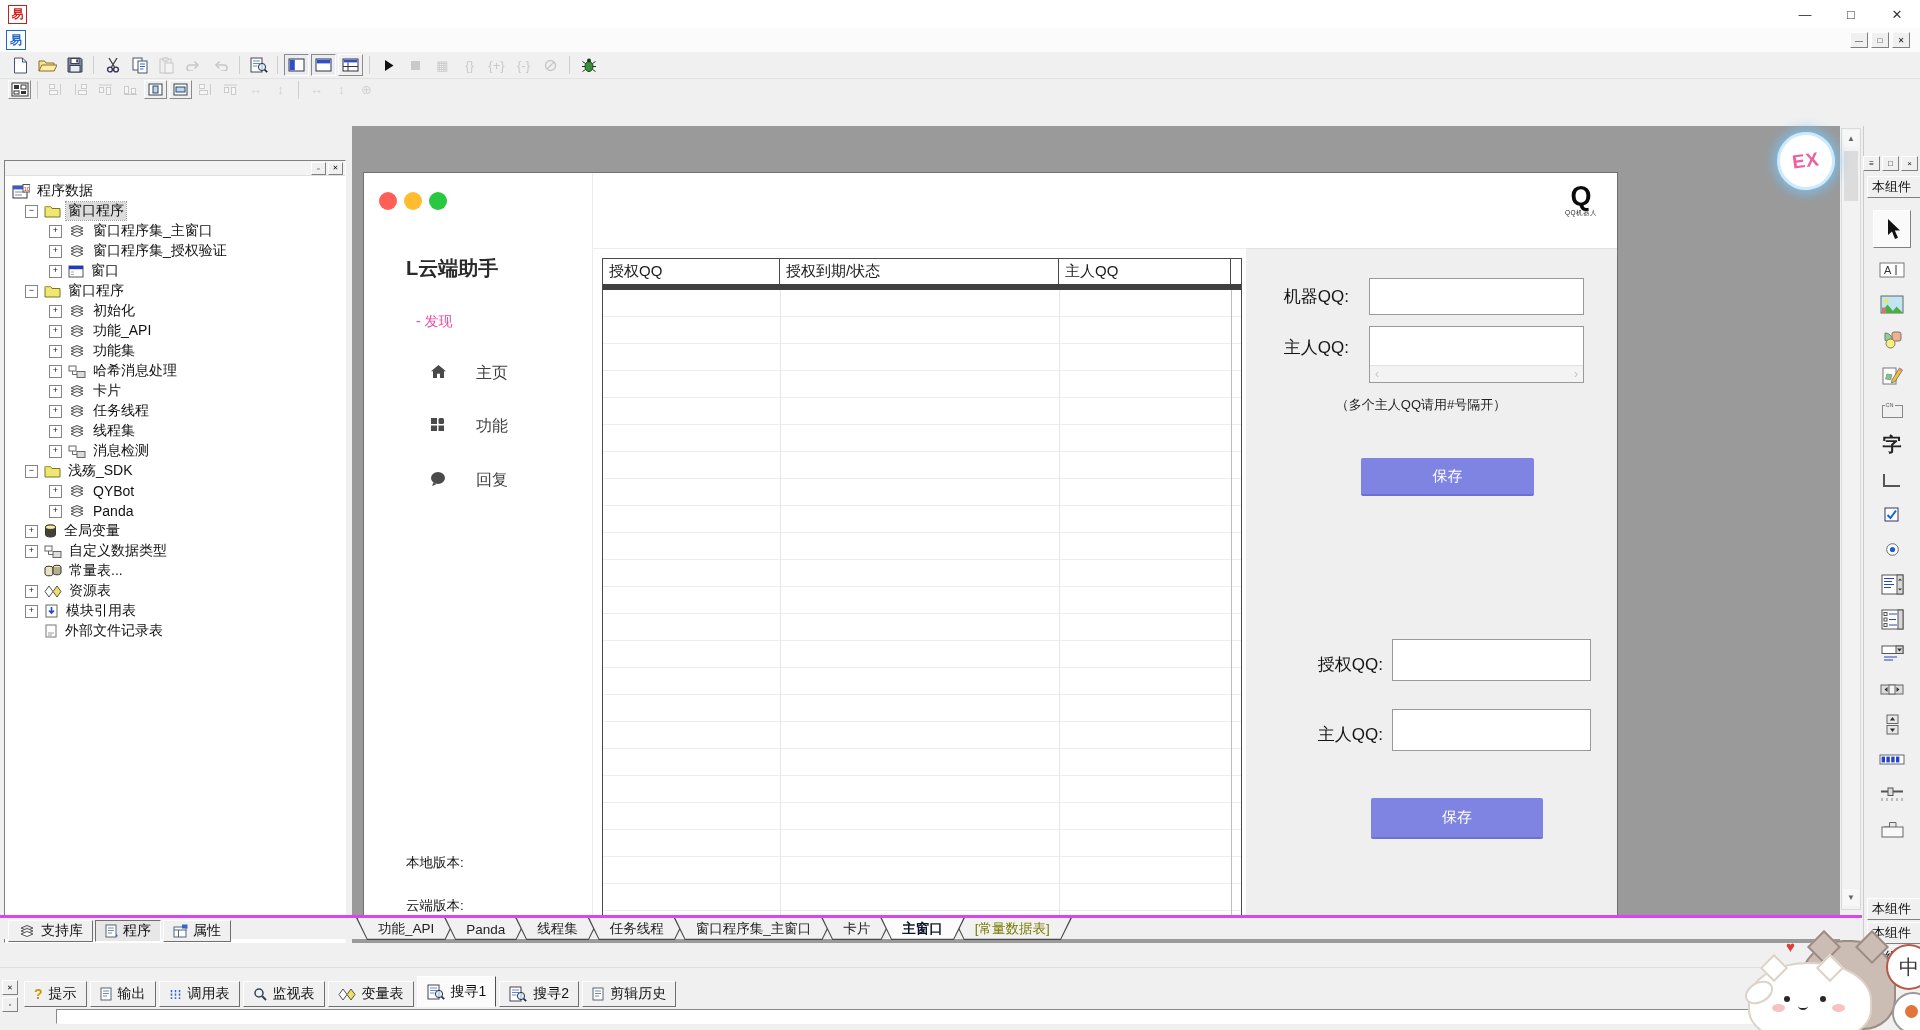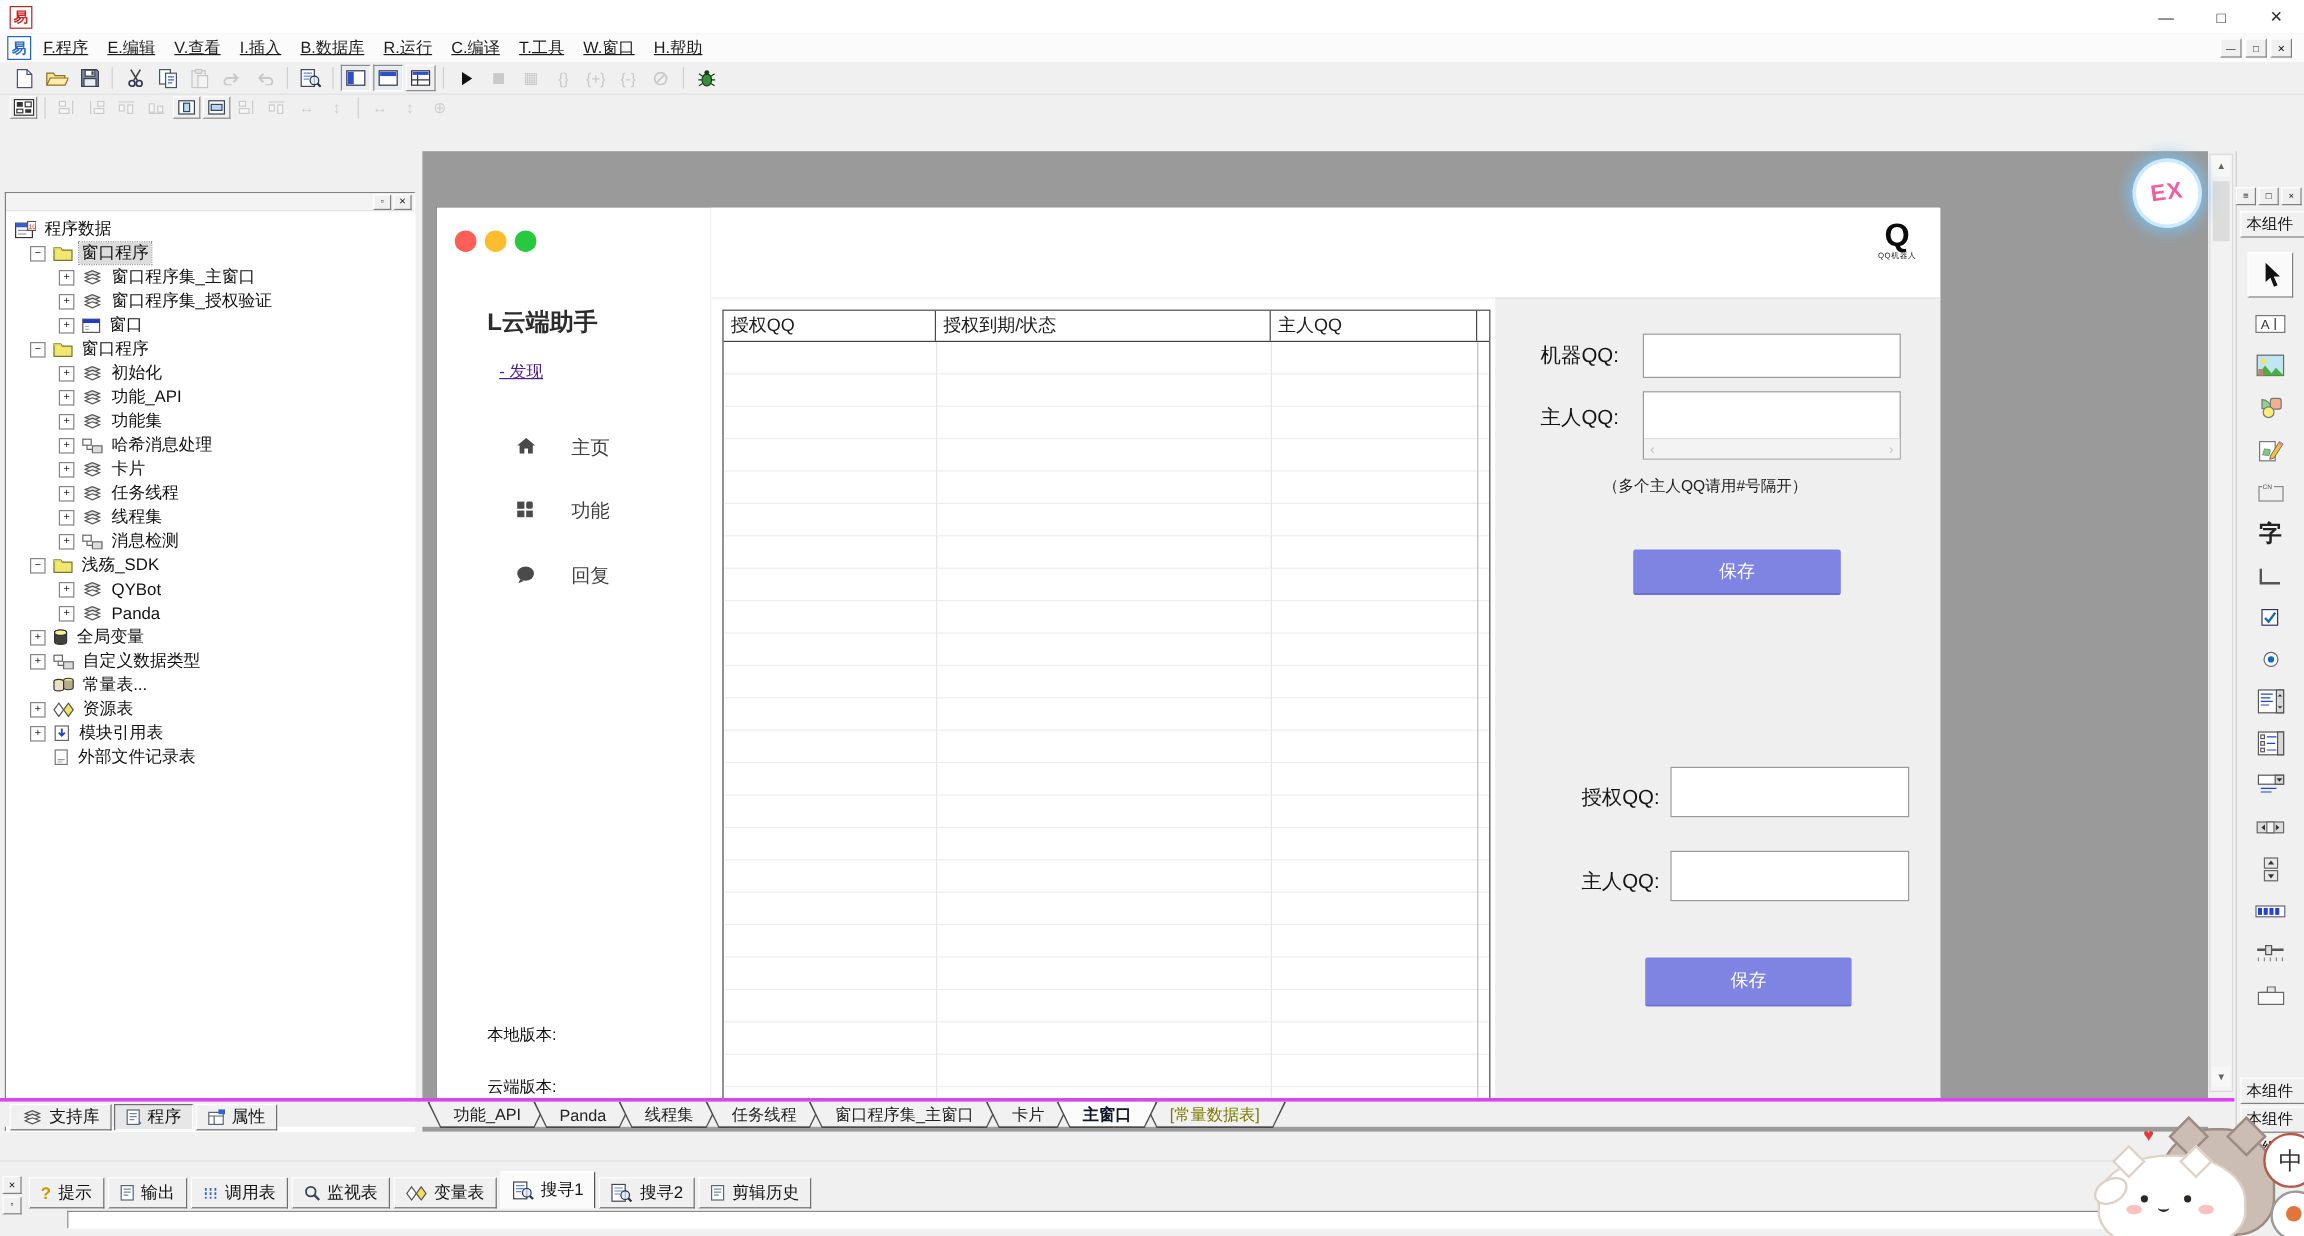--- a/index.html
+++ b/index.html
@@ -53,38 +53,38 @@
   .tlbl.sel{background:#dcdcdc;outline:1px dotted #9a9a9a;}
   
   #designer{position:absolute;left:352px;top:126px;width:1488px;height:817px;background:#9a9a9a;overflow:hidden;}
   #form{position:absolute;left:11px;top:46px;width:1255px;height:764px;background:#fff;border:1px solid #6f6f6f;box-sizing:border-box;display:flex;flex-direction:column;}
   .form-title{height:20px;background:#fff;border-bottom:1px solid #e4e4e4;font-size:13px;font-weight:600;color:#222;display:flex;align-items:center;padding-left:8px;flex:none;}
   .form-body{flex:1;display:flex;position:relative;overflow:hidden;}
   #form-sidebar{width:228px;border-right:1px solid #ececec;position:relative;flex:none;background:#fff;}
   .lights{position:absolute;left:15px;top:19px;display:flex;gap:7px;}
   .light{width:18px;height:18px;border-radius:50%;}
   .brand{position:absolute;left:42px;top:82px;font-size:20px;font-weight:bold;color:#2b2b2b;}
-  .section{position:absolute;left:52px;top:128px;font-size:14px;color:#4c1d95;text-decoration:underline;}
+  .section{position:absolute;left:52px;top:140px;font-size:14px;color:#ec4899;}
   #form-nav{position:absolute;inset:0;}
   .nav-item{position:absolute;left:0;width:100%;height:26px;}
   .nav-item .nic{position:absolute;left:66px;top:3px;}
   .nav-item .nlbl{position:absolute;left:112px;top:2px;font-size:16px;color:#3f3f3f;}
   .nav-item:nth-child(1){top:188px;} .nav-item:nth-child(2){top:241px;} .nav-item:nth-child(3){top:295px;}
   .version{position:absolute;left:42px;font-size:13.5px;color:#111;}
   #local-version{top:681px;} #cloud-version{top:724px;}
   #form-content{flex:1;position:relative;background:#fff;}
   .cheader{position:absolute;left:0;top:0;right:0;height:75px;background:#fff;border-bottom:1px solid #ededed;}
   .license{position:absolute;left:693px;top:0;width:250px;height:75px;display:flex;align-items:center;justify-content:center;
            font-size:15px;color:#a3a9b8;border-left:1px solid #efefef;border-right:1px solid #efefef;}
   .qqlogo{position:absolute;left:960px;top:10px;width:56px;text-align:center;}
   .qqlogo .q{font-size:27px;font-weight:800;color:#0b0b0b;line-height:26px;}
   .qqlogo .cap{font-size:6.5px;color:#222;letter-spacing:.5px;}
   
   #auth-table{position:absolute;left:9px;top:85px;width:640px;bottom:3px;border:1px solid #4a4a4a;box-sizing:border-box;background:#fff;display:flex;flex-direction:column;}
-  #tbl-head{height:25px;display:flex;border-bottom:1px solid #404040;flex:none;}
+  #tbl-head{height:25px;display:flex;border-bottom:6px solid #404040;flex:none;}
   .hc{font-size:15px;color:#1a1a1a;display:flex;align-items:center;padding-left:6px;box-sizing:border-box;border-right:1px solid #4a4a4a;}
   .hc.c0{width:177px;} .hc.c1{width:279px;} .hc.c2{width:172px;}
   .hc.fill{flex:1;border-right:none;}
   #tbl-body{flex:1;position:relative;overflow:hidden;}
   .trowline{height:26px;border-bottom:1px solid #ededed;}
   .vline{position:absolute;top:0;bottom:0;width:1px;background:#e6e6e6;}
   .vline.dark{background:#bdbdbd;}
   
   #rpanel{position:absolute;left:653px;top:75px;right:0;bottom:0;background:#efefef;border-top:1px solid #e2e2e2;}
   .flabel{position:absolute;font-size:17px;color:#141414;text-align:right;}
@@ -178,32 +178,20 @@
     <div class="appicon">易</div>
     <div class="winbtns">
       <div class="winbtn">—</div>
       <div class="winbtn">□</div>
       <div class="winbtn">✕</div>
     </div>
   </div>
 
   <div class="menubar">
     <div class="menuicon">易</div>
-    <div id="menu-items">
-        <span class="menu-item">F.程序</span>
-        <span class="menu-item">E.编辑</span>
-        <span class="menu-item">V.查看</span>
-        <span class="menu-item">I.插入</span>
-        <span class="menu-item">B.数据库</span>
-        <span class="menu-item">R.运行</span>
-        <span class="menu-item">C.编译</span>
-        <span class="menu-item">T.工具</span>
-        <span class="menu-item">W.窗口</span>
-        <span class="menu-item">H.帮助</span>
-      </div>
     <div class="mdi-box" id="mdi-buttons">
         <span class="mdi-btn">—</span>
         <span class="mdi-btn">□</span>
         <span class="mdi-btn">✕</span>
       </div>
   </div>
 
   <div class="tbar" id="toolbar1">
       <span class="tbtn">
         <span class="ic">

